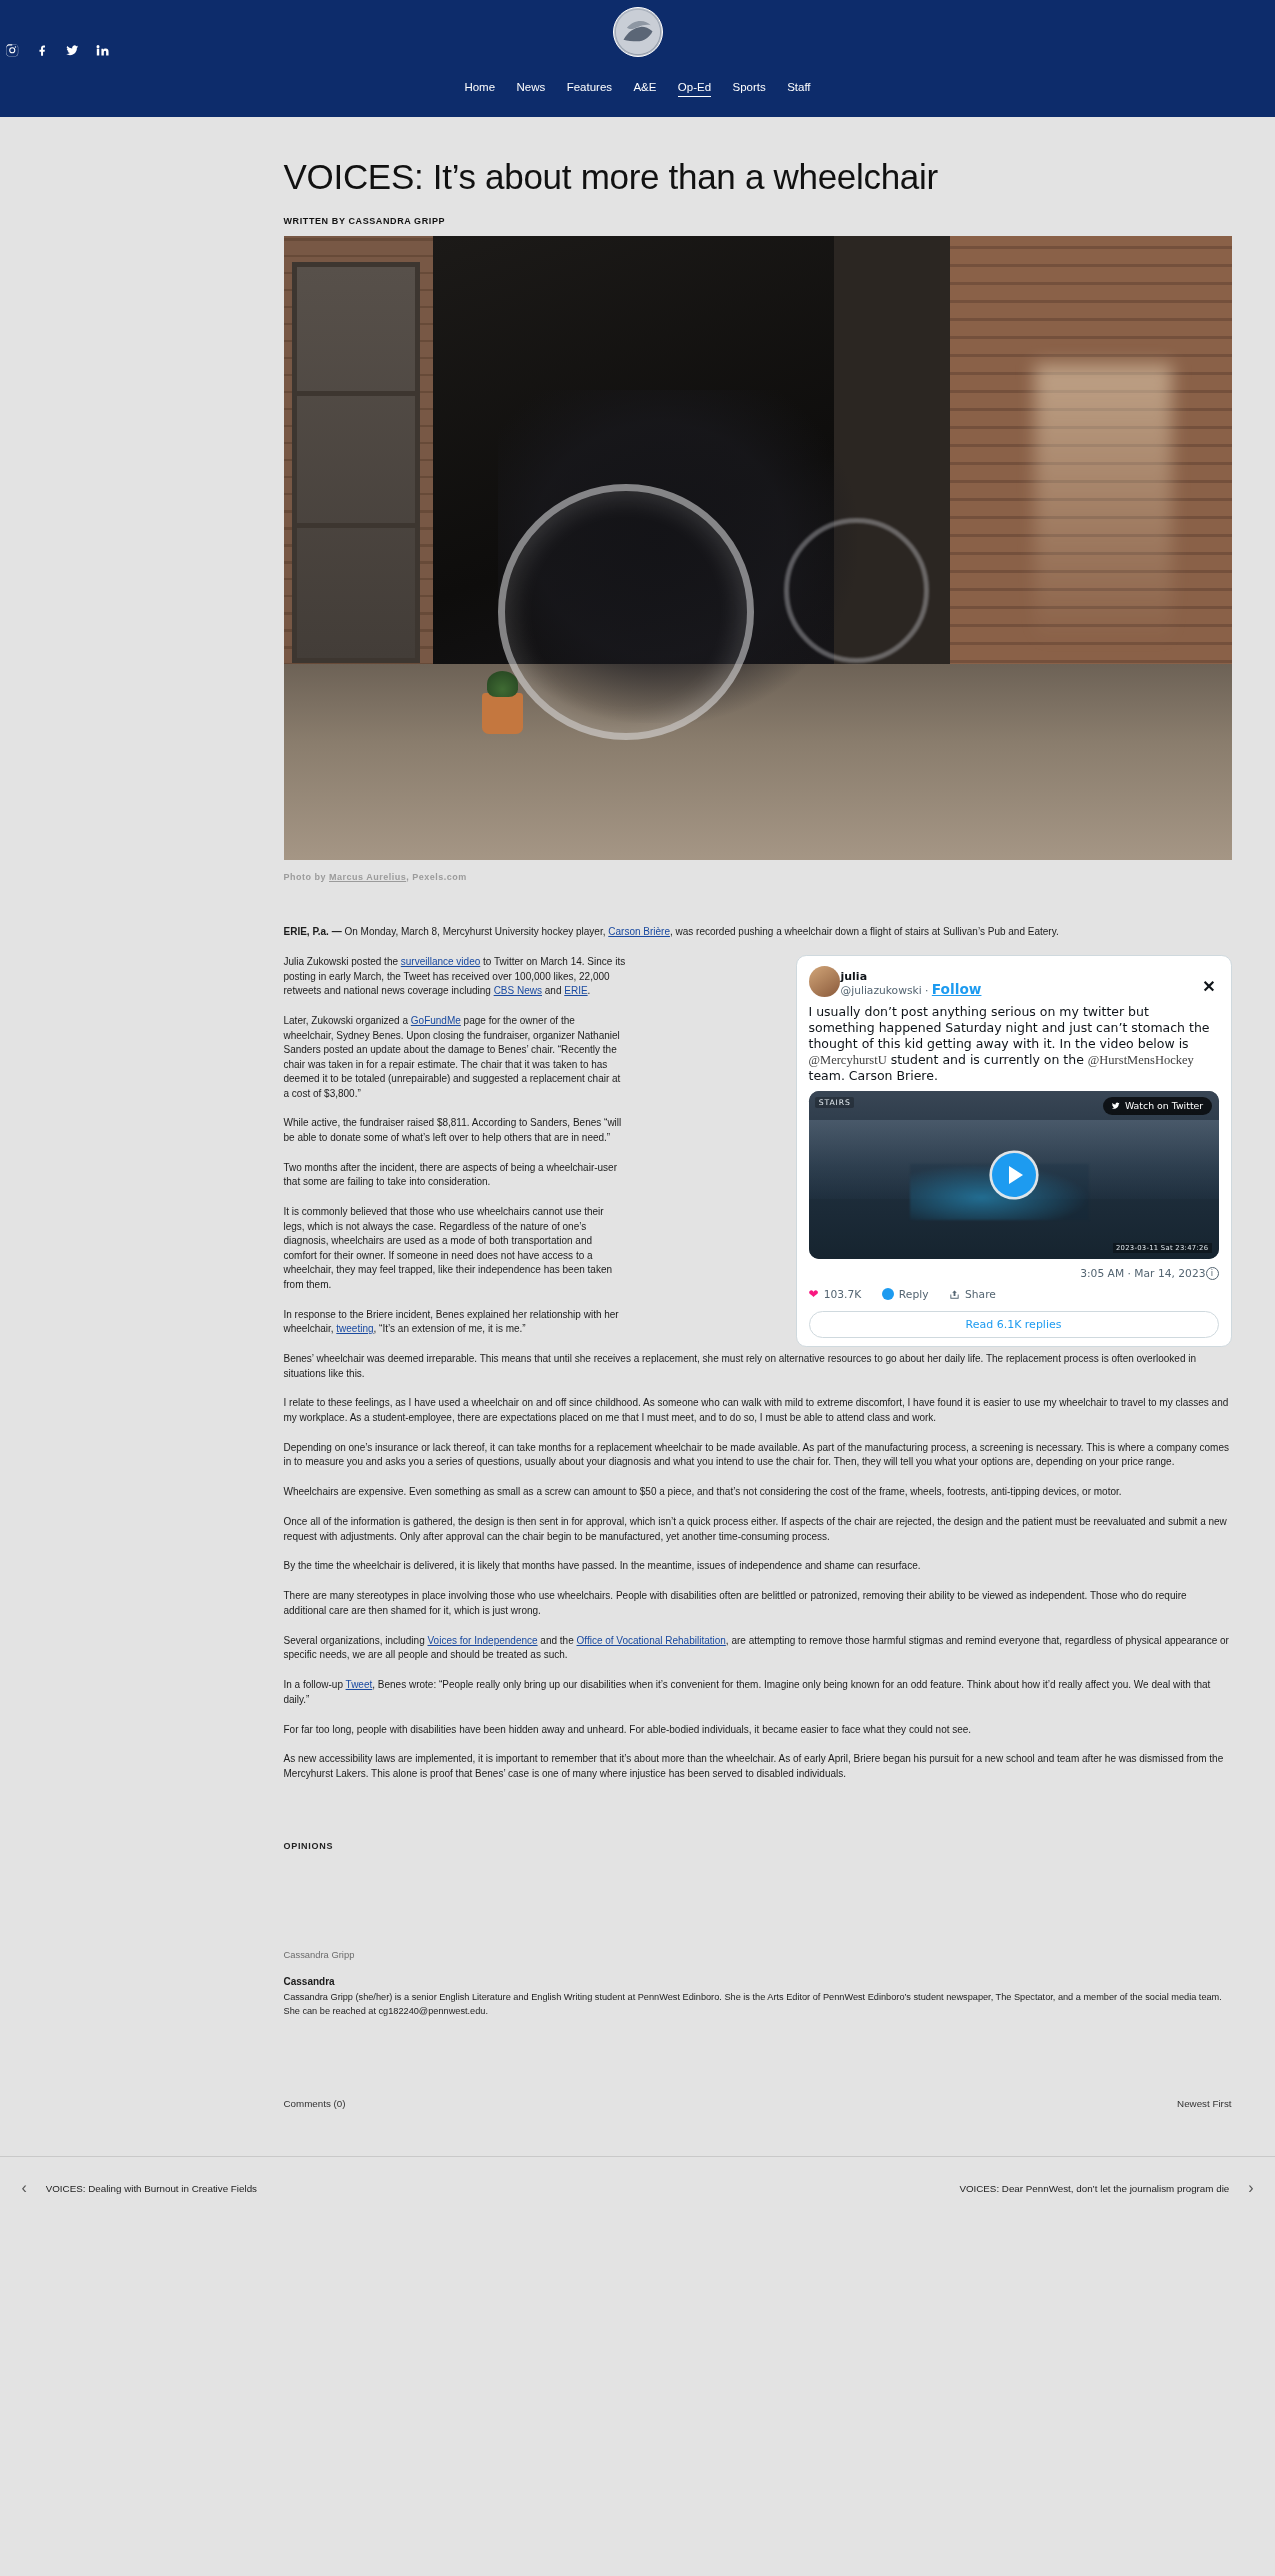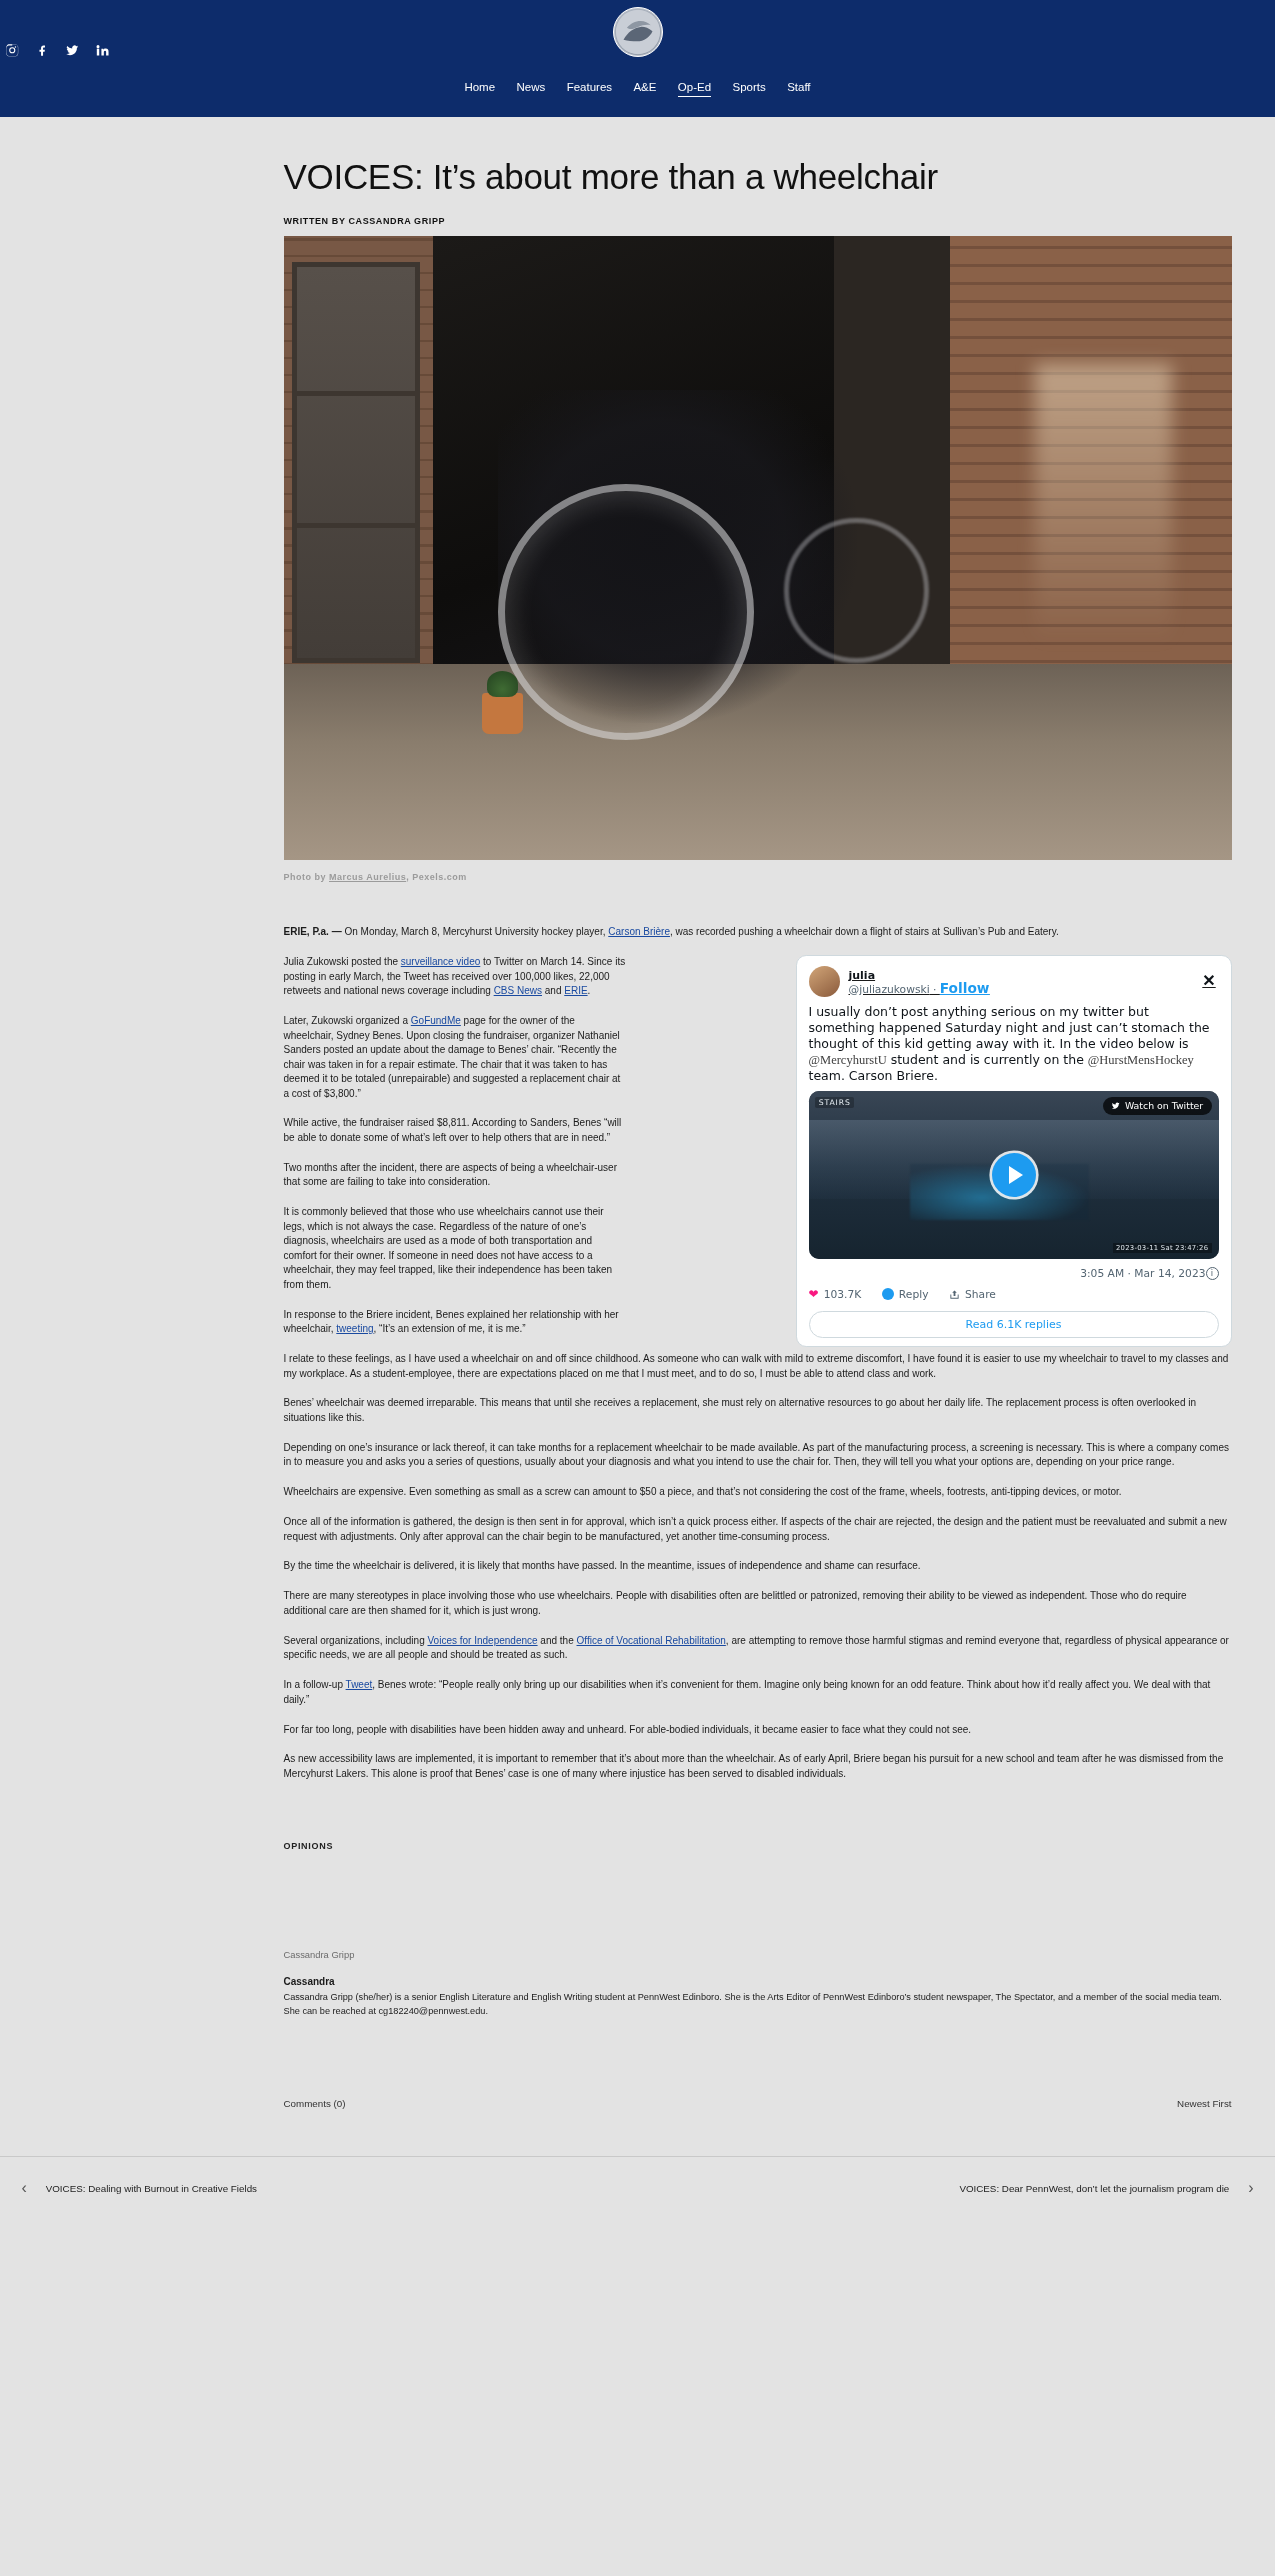--- a/index.html
+++ b/index.html
@@ -183,21 +183,21 @@
     position:absolute;
     right:0;
     top:0;
     width:436px;
     border:0.9px solid #cfd9de;
     border-radius:10.2px;
     background:#ffffff;
     padding:10.2px 12px 8.5px 12px;
     font-family:"DejaVu Sans", sans-serif;
   }
-  .tw-head{ display:flex; align-items:center; gap:9px;text-decoration:underline; }
+  .tw-head{ display:flex; align-items:flex-end; gap:1px; }
   .tw-avatar{
     width:31px;height:31px;border-radius:50%;
     background:linear-gradient(145deg,#d2a679,#8a5a3b);
     flex:0 0 31px;
   }
   .tw-names{ flex:1; line-height:12px; padding-top:1.7px;}
   .tw-name{ font-size:11px; font-weight:bold; color:#0f1419; }
   .tw-handle{ font-size:10.7px; color:#536471; }
   .tw-follow{ color:#1d9bf0; font-weight:bold; }
   .tw-x{
@@ -475,22 +475,22 @@
           <span>Later, Zukowski organized a </span><a href="#" class="ilink">GoFundMe</a><span> page for the owner of the wheelchair, Sydney Benes. Upon closing the fundraiser, organizer Nathaniel Sanders posted an update about the damage to Benes’ chair. “Recently the chair was taken in for a repair estimate. The chair that it was taken to has deemed it to be totaled (unrepairable) and suggested a replacement chair at a cost of $3,800.”</span>
         </p>
         <p class="bt">While active, the fundraiser raised $8,811. According to Sanders, Benes “will be able to donate some of what’s left over to help others that are in need.”</p>
         <p class="bt">Two months after the incident, there are aspects of being a wheelchair-user that some are failing to take into consideration.</p>
         <p class="bt">It is commonly believed that those who use wheelchairs cannot use their legs, which is not always the case. Regardless of the nature of one’s diagnosis, wheelchairs are used as a mode of both transportation and comfort for their owner. If someone in need does not have access to a wheelchair, they may feel trapped, like their independence has been taken from them.</p>
         <p class="bt">
           <span>In response to the Briere incident, Benes explained her relationship with her wheelchair, </span><a href="#" class="ilink">tweeting</a><span>, “It’s an extension of me, it is me.”</span>
         </p>
       </div>
 
+      <p class="bt">Benes’ wheelchair was deemed irreparable. This means that until she receives a replacement, she must rely on alternative resources to go about her daily life. The replacement process is often overlooked in situations like this.</p>
       <p class="bt">I relate to these feelings, as I have used a wheelchair on and off since childhood. As someone who can walk with mild to extreme discomfort, I have found it is easier to use my wheelchair to travel to my classes and my workplace. As a student-employee, there are expectations placed on me that I must meet, and to do so, I must be able to attend class and work.</p>
-      <p class="bt">Benes’ wheelchair was deemed irreparable. This means that until she receives a replacement, she must rely on alternative resources to go about her daily life. The replacement process is often overlooked in situations like this.</p>
       <p class="bt">Depending on one’s insurance or lack thereof, it can take months for a replacement wheelchair to be made available. As part of the manufacturing process, a screening is necessary. This is where a company comes in to measure you and asks you a series of questions, usually about your diagnosis and what you intend to use the chair for. Then, they will tell you what your options are, depending on your price range.</p>
       <p class="bt">Wheelchairs are expensive. Even something as small as a screw can amount to $50 a piece, and that’s not considering the cost of the frame, wheels, footrests, anti-tipping devices, or motor.</p>
       <p class="bt">Once all of the information is gathered, the design is then sent in for approval, which isn’t a quick process either. If aspects of the chair are rejected, the design and the patient must be reevaluated and submit a new request with adjustments. Only after approval can the chair begin to be manufactured, yet another time-consuming process.</p>
       <p class="bt">By the time the wheelchair is delivered, it is likely that months have passed. In the meantime, issues of independence and shame can resurface.</p>
       <p class="bt">There are many stereotypes in place involving those who use wheelchairs. People with disabilities often are belittled or patronized, removing their ability to be viewed as independent. Those who do require additional care are then shamed for it, which is just wrong.</p>
       <p class="bt">
         <span>Several organizations, including </span><a href="#" class="ilink">Voices for Independence</a><span> and the </span><a href="#" class="ilink">Office of Vocational Rehabilitation</a><span>, are attempting to remove those harmful stigmas and remind everyone that, regardless of physical appearance or specific needs, we are all people and should be treated as such.</span>
       </p>
       <p class="bt">
         <span>In a follow-up </span><a href="#" class="ilink">Tweet</a><span>, Benes wrote: “People really only bring up our disabilities when it’s convenient for them. Imagine only being known for an odd feature. Think about how it’d really affect you. We deal with that daily.”</span>

